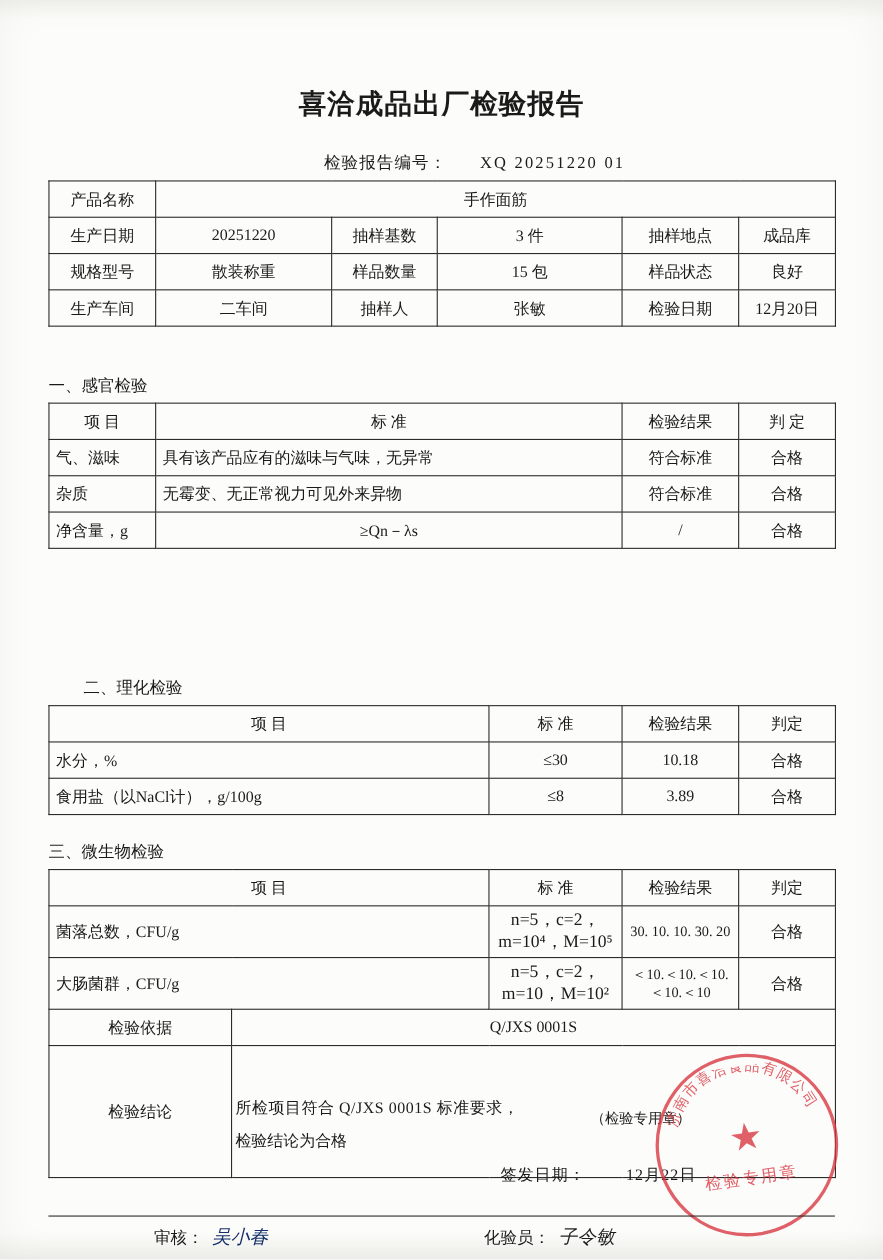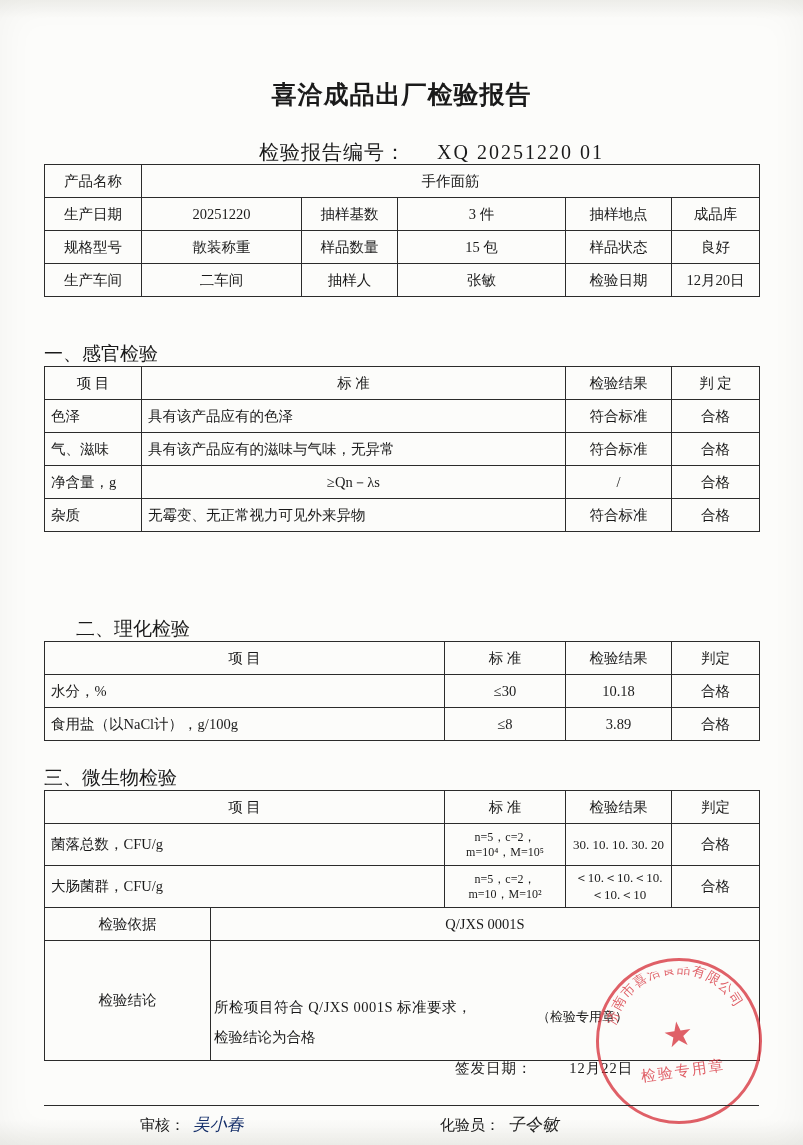--- a/index.html
+++ b/index.html
@@ -19,21 +19,21 @@
   }
   .title{
     position:absolute;top:78px;left:0;width:803px;
     text-align:center;
     font-size:25px;font-weight:bold;letter-spacing:1px;
     font-family:"DejaVu Sans","Liberation Sans",sans-serif;
   }
   .report-no{
     position:absolute;top:139px;left:0;width:803px;
     text-align:center;
-    font-size:20px;
+    font-size:15px;
     padding-left:60px;
     box-sizing:border-box;
   }
   .report-no .lbl{letter-spacing:1px;}
   .report-no .val{display:inline-block;margin-left:26px;letter-spacing:2px;}
 
   table{
     border-collapse:collapse;
     position:absolute;
     table-layout:fixed;
@@ -43,24 +43,24 @@
     border:1px solid #2b2b2b;
     font-size:14.5px;
     padding:3px 6px;
     height:26px;
     vertical-align:middle;
   }
   .c{text-align:center;}
   .l{text-align:left;}
   .sec{
     position:absolute;
-    font-size:19px;
+    font-size:15px;
     font-weight:normal;
   }
-  .small{font-size:12px;line-height:1.25;}
+  .small{font-size:16px;line-height:1.25;}
 
   
   #t-basic{left:44px;top:164px;width:715px;padding-left:36px;}
   #t-sense{left:44px;top:366px;width:715px;}
   #t-phys{left:44px;top:641px;width:715px;}
   #t-micro{left:44px;top:790px;width:715px;}
 
   .sec1{left:44px;top:341px;}
   .sec2{left:44px;top:616px;margin-left:32px;}
   .sec3{left:44px;top:765px;}
@@ -195,41 +195,35 @@
         <col style="width:88px">
     </colgroup>
     <tbody>
         <tr>
       <td class="c">项  目</td>
       <td class="c">标      准</td>
       <td class="c">检验结果</td>
       <td class="c">判  定</td>
     </tr>
     <tr>
-      <td class="l">色泽</td>
-      <td class="l">具有该产品应有的色泽</td>
-      <td class="c">符合标准</td>
-      <td class="c">合格</td>
-    </tr>
-    <tr>
       <td class="l">气、滋味</td>
       <td class="l">具有该产品应有的滋味与气味，无异常</td>
       <td class="c">符合标准</td>
       <td class="c">合格</td>
     </tr>
     <tr>
+      <td class="l">杂质</td>
+      <td class="l">无霉变、无正常视力可见外来异物</td>
+      <td class="c">符合标准</td>
+      <td class="c">合格</td>
+    </tr>
+    <tr>
       <td class="l">净含量，g</td>
       <td class="c">≥Qn－λs</td>
       <td class="c">/</td>
-      <td class="c">合格</td>
-    </tr>
-    <tr>
-      <td class="l">杂质</td>
-      <td class="l">无霉变、无正常视力可见外来异物</td>
-      <td class="c">符合标准</td>
       <td class="c">合格</td>
     </tr>
   </tbody>
     </table>
 
   <div class="sec sec2">二、理化检验</div>
 
   <table id="t-phys">
     <colgroup>
       <col style="width:400px">

